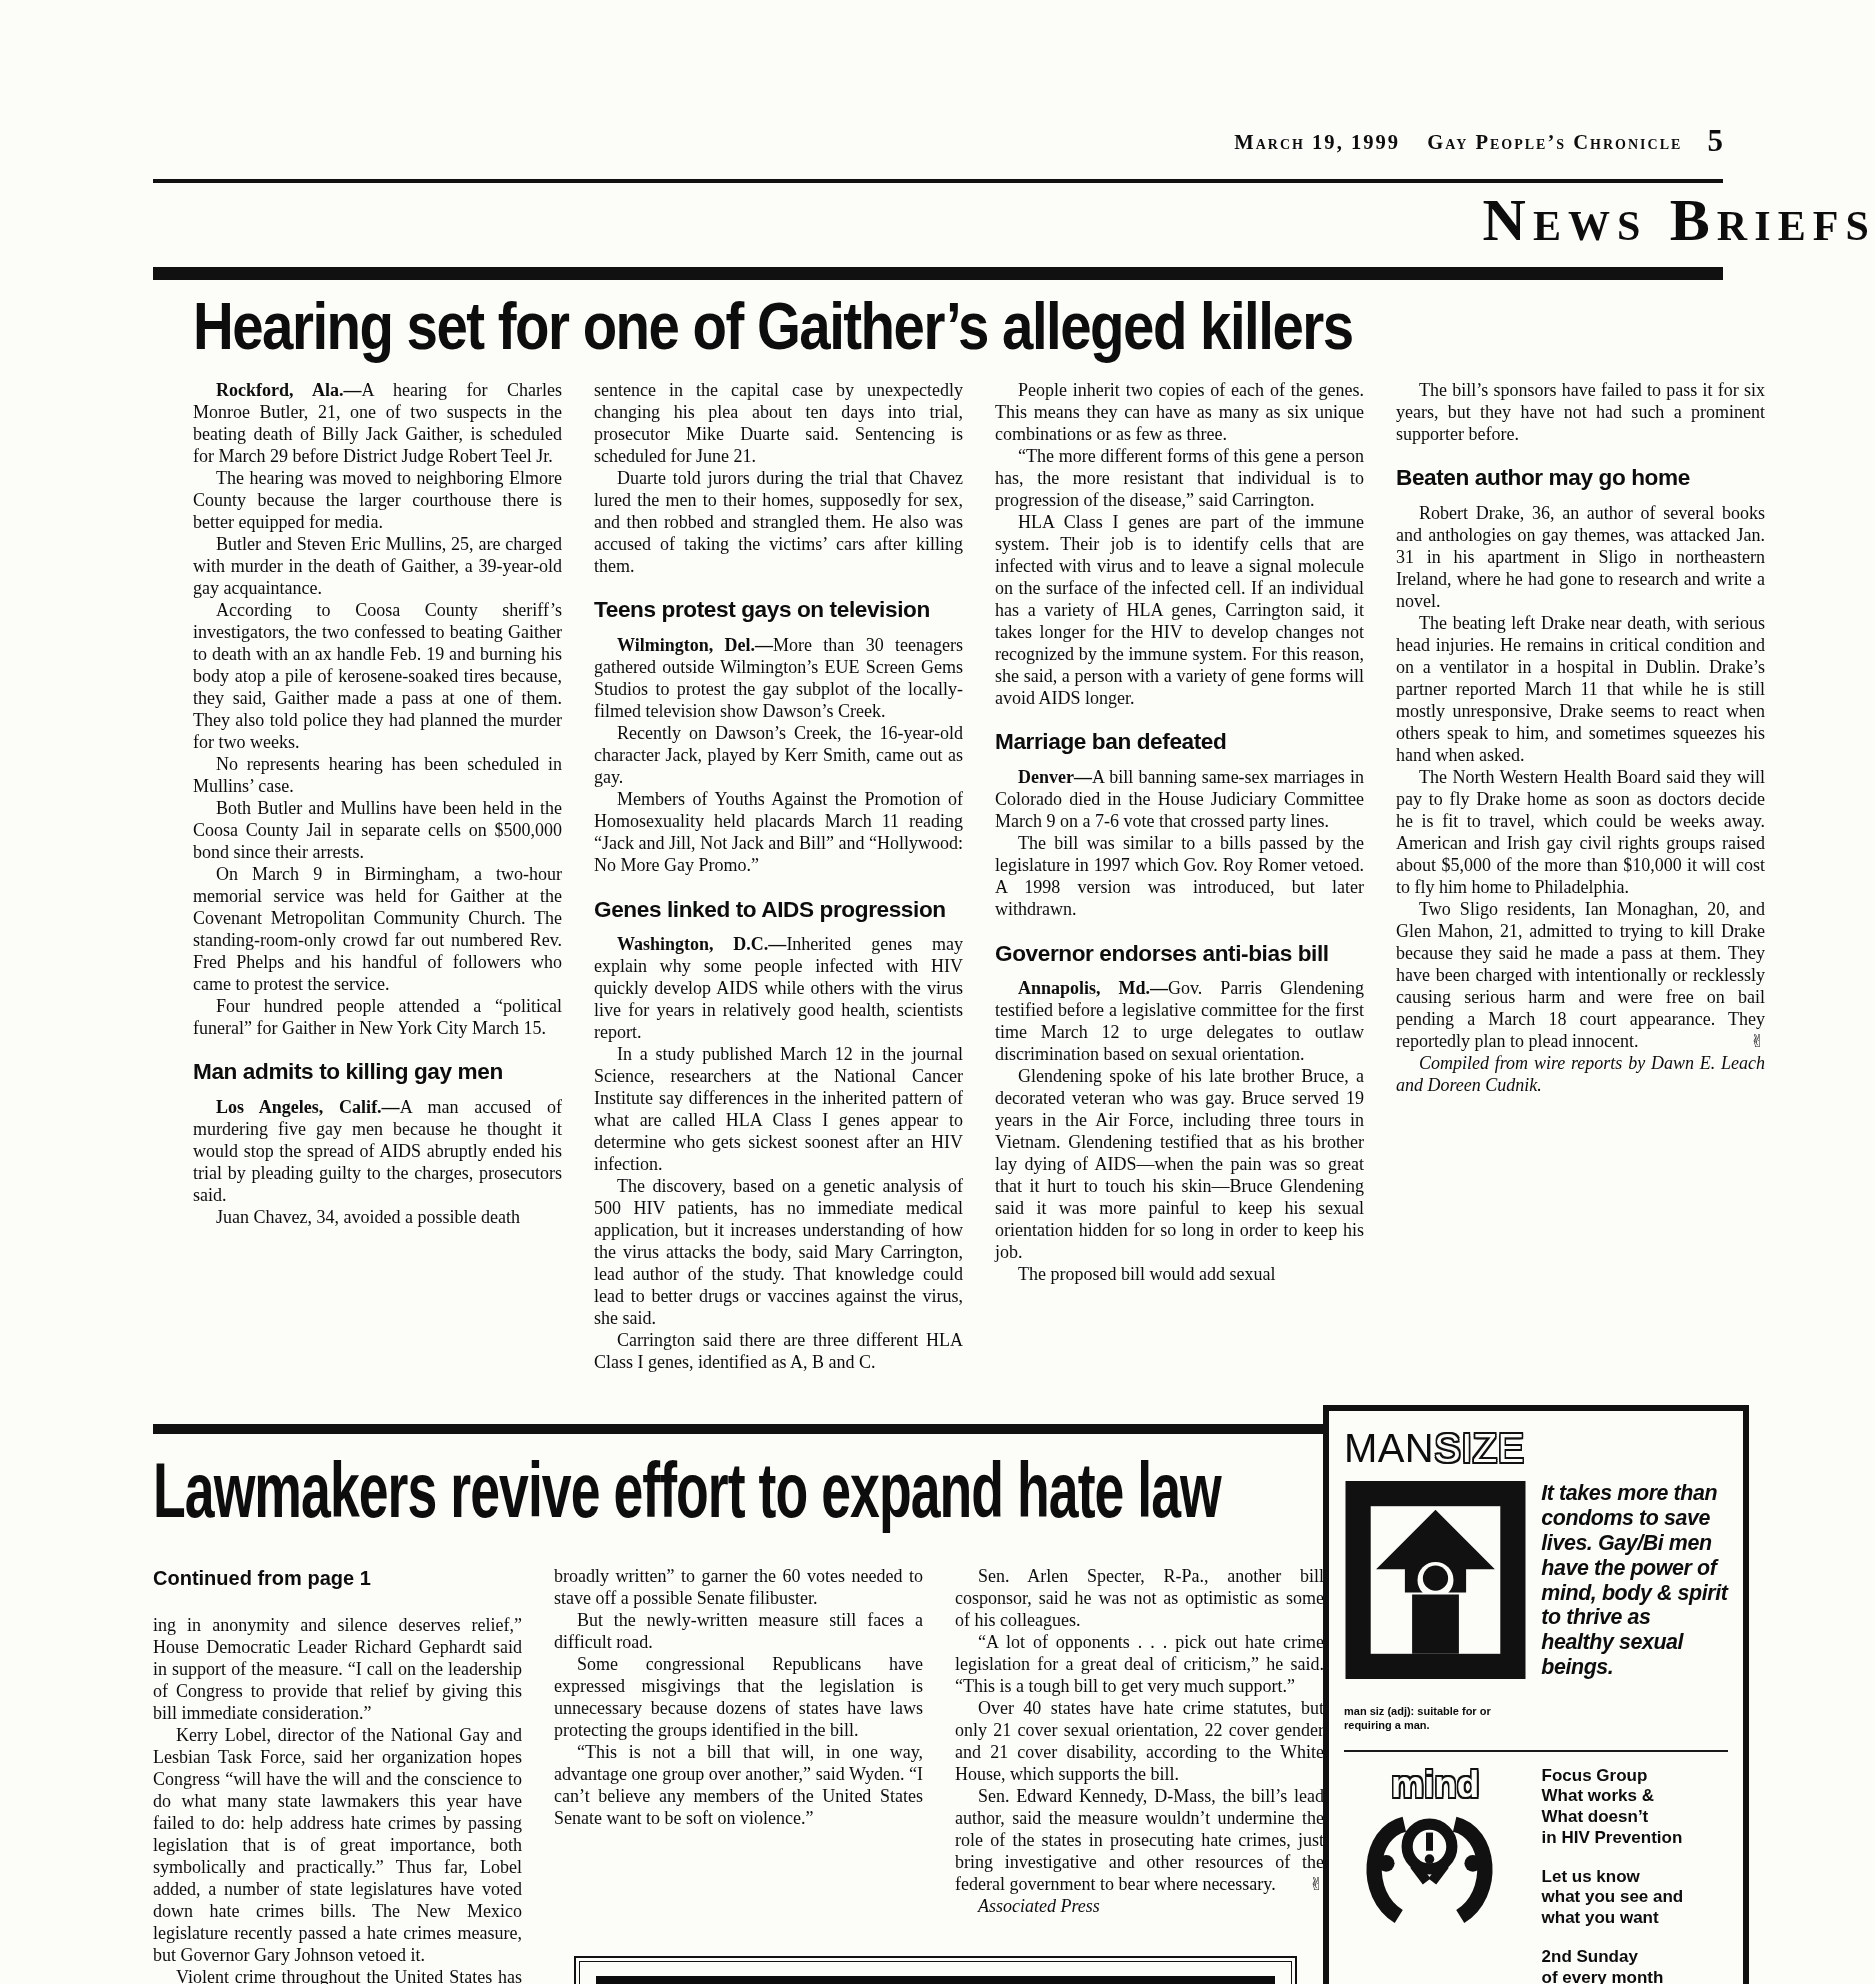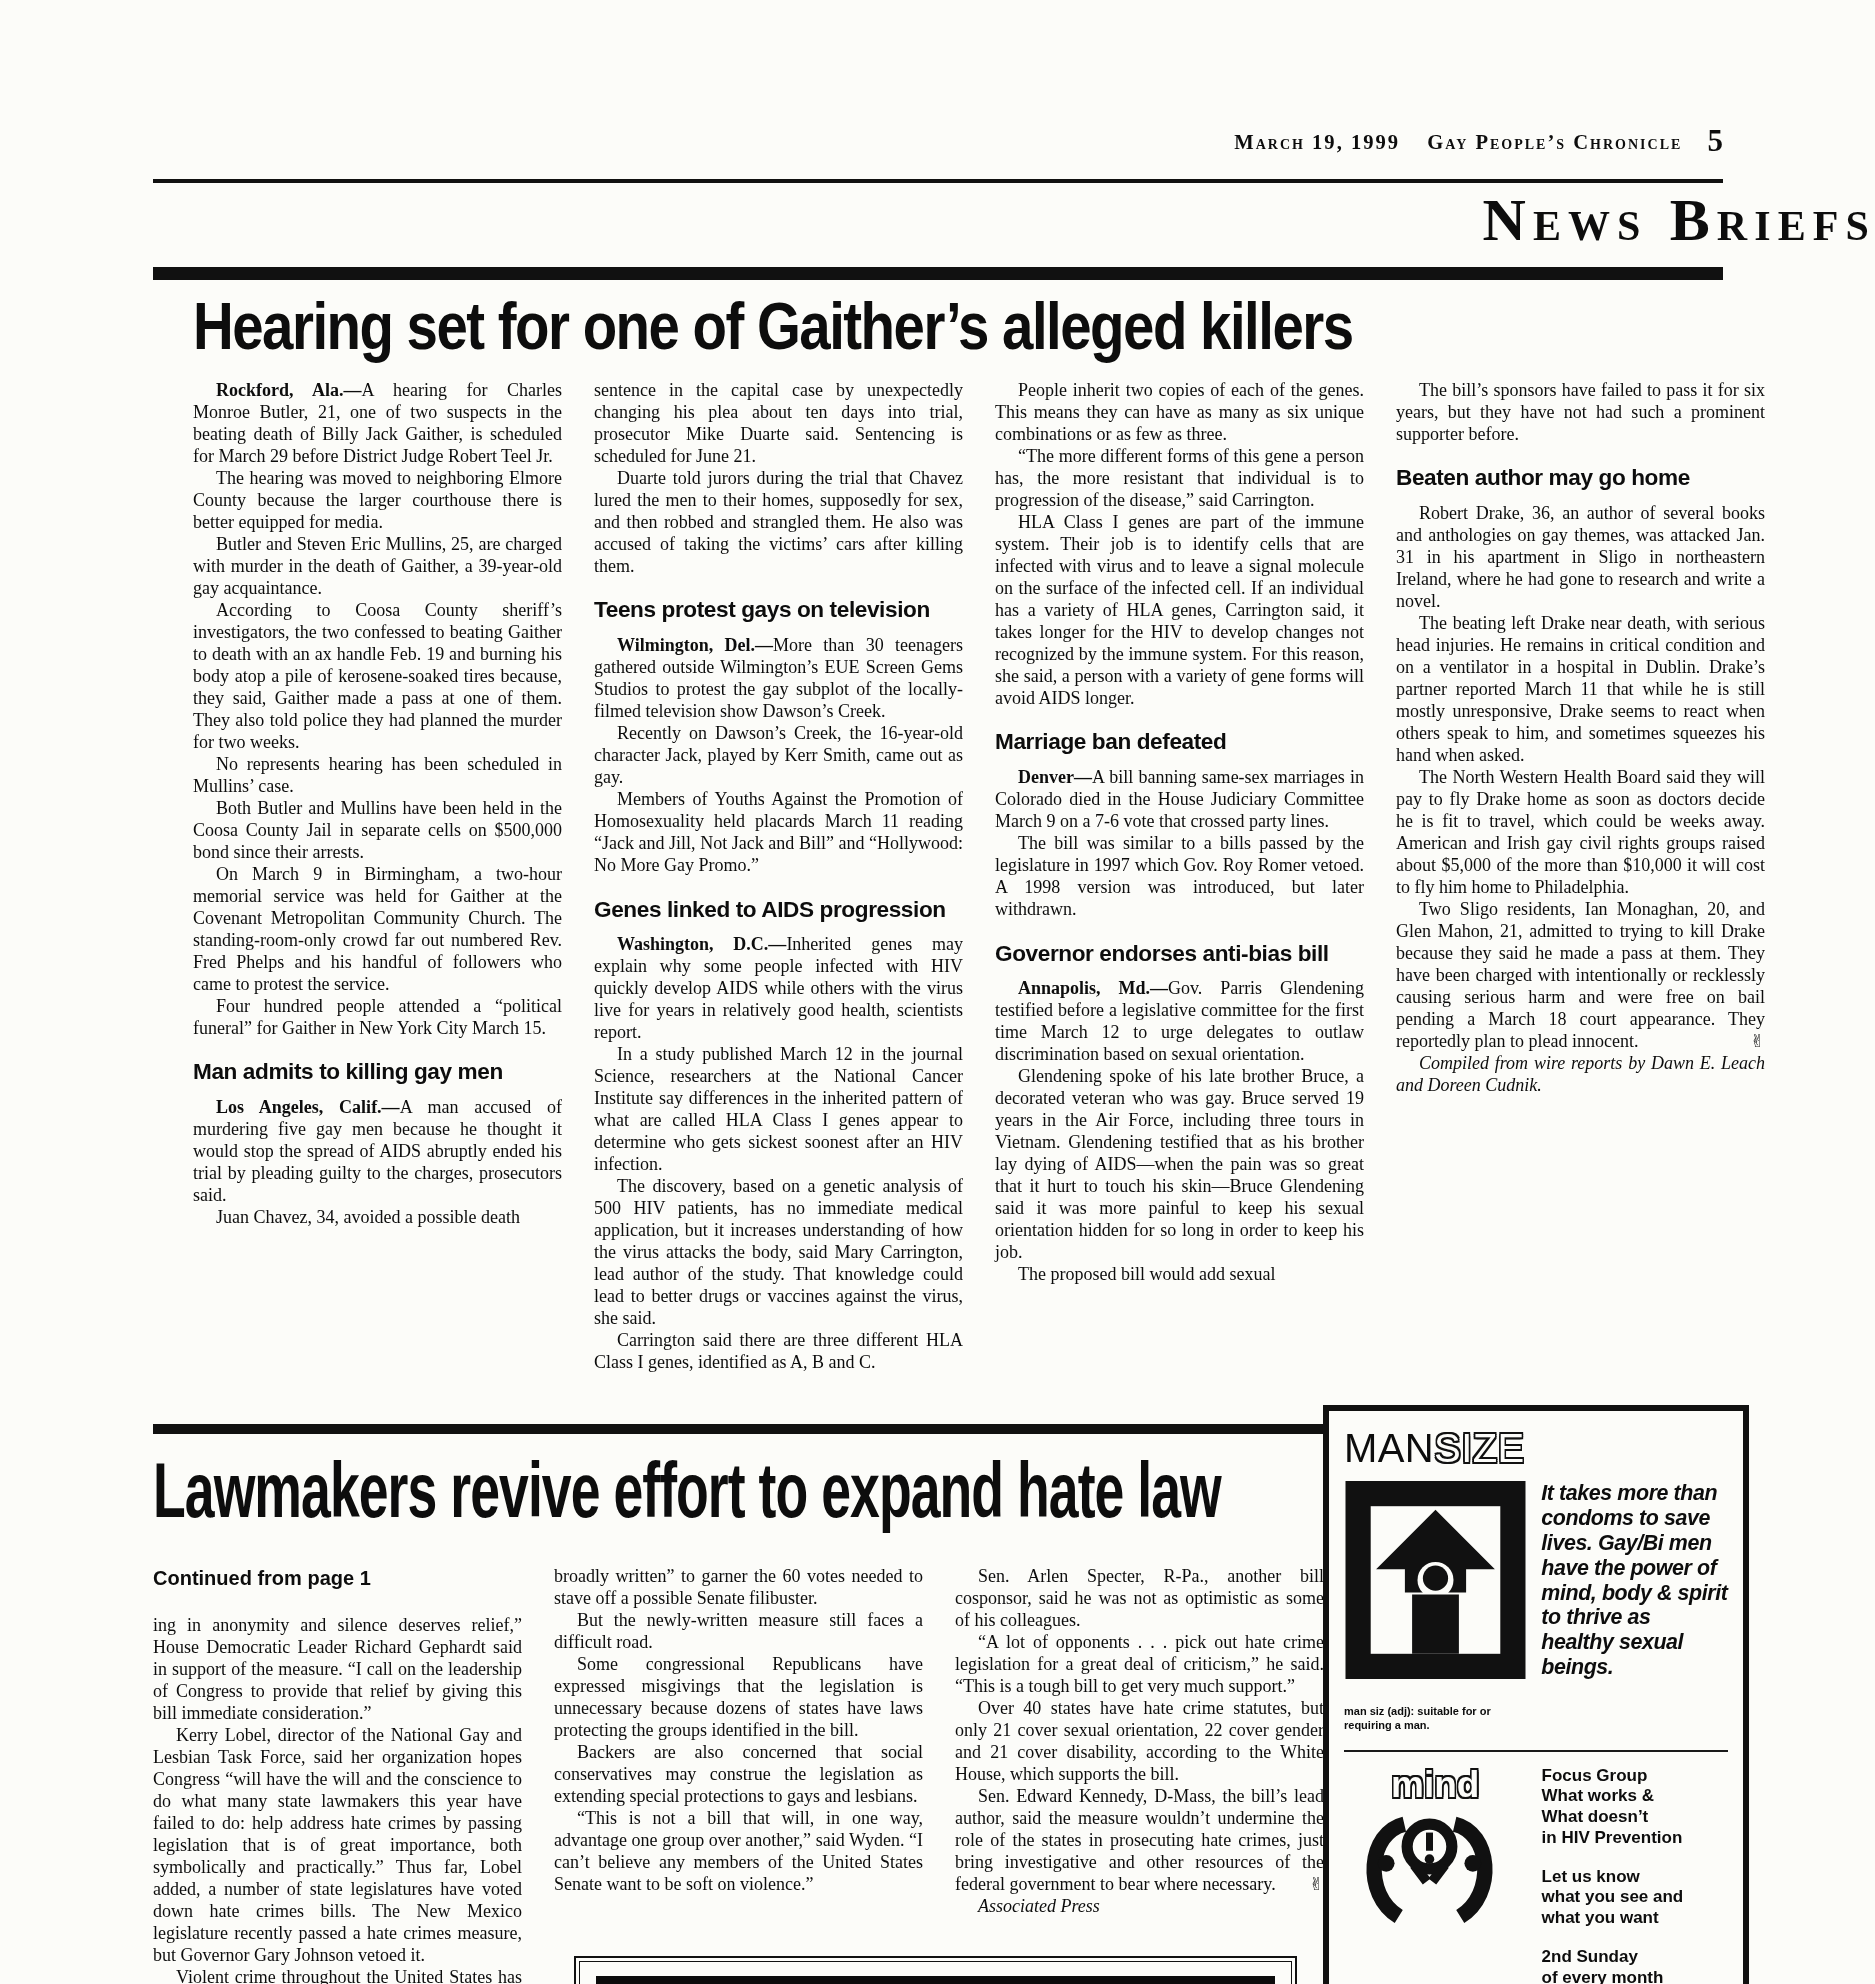--- a/index.html
+++ b/index.html
@@ -135,21 +135,20 @@
         <p class="body">Violent crime throughout the United States has been declining in recent years, yet, hate crimes against gay, lesbian, bisexual and transgender people continue to rise, according to a report from the National Coalition of Anti-Violence Projects. In 1997, the coalition reported, at least 18 lives were lost as a result of anti-GLBT violence. In addition, the FBI reports there were 1,102 anti-gay hate crimes in 1997, or 13.7 percent of the 8,049 total reported hate crimes for that year. That figure represents an 8.9 percent increase since 1991.</p>
 
       </div>
 
       <div class="a2colBC">
         <div class="a2inner">
           <div class="col">
             <p class="body noindent">broadly written” to garner the 60 votes needed to stave off a possible Senate filibuster.</p>
             <p class="body">But the newly-written measure still faces a difficult road.</p>
             <p class="body">Some congressional Republicans have expressed misgivings that the legislation is unnecessary because dozens of states have laws protecting the groups identified in the bill.</p>
-            <p class="body">Backers are also concerned that social conservatives may construe the legislation as extending special protections to gays and lesbians.</p>
             <p class="body">“This is not a bill that will, in one way, advantage one group over another,” said Wyden. “I can’t believe any members of the United States Senate want to be soft on violence.”</p>
           </div>
           <div class="col">
             <p class="body">Sen. Arlen Specter, R-Pa., another bill cosponsor, said he was not as optimistic as some of his colleagues.</p>
             <p class="body">“A lot of opponents . . . pick out hate crime legislation for a great deal of criticism,” he said. “This is a tough bill to get very much support.”</p>
             <p class="body">Over 40 states have hate crime statutes, but only 21 cover sexual orientation, 22 cover gender and 21 cover disability, according to the White House, which supports the bill.</p>
             <p class="body"><span>Sen. Edward Kennedy, D-Mass, the bill’s lead author, said the measure wouldn’t undermine the role of the states in prosecuting hate crimes, just bring investigative and other resources of the federal government to bear where necessary.</span><span class="endmark">✌</span></p>
             <p class="body credit">Associated Press</p>
           </div>
         </div>

